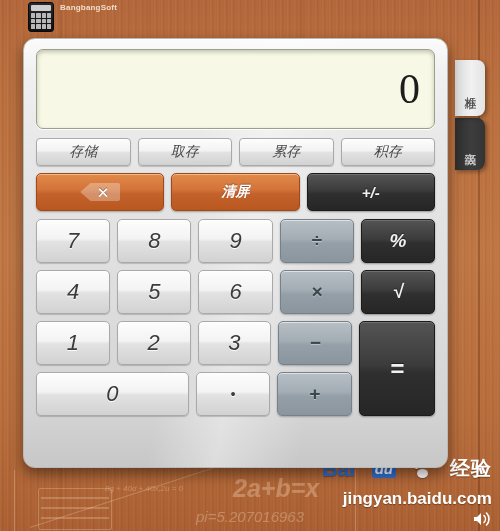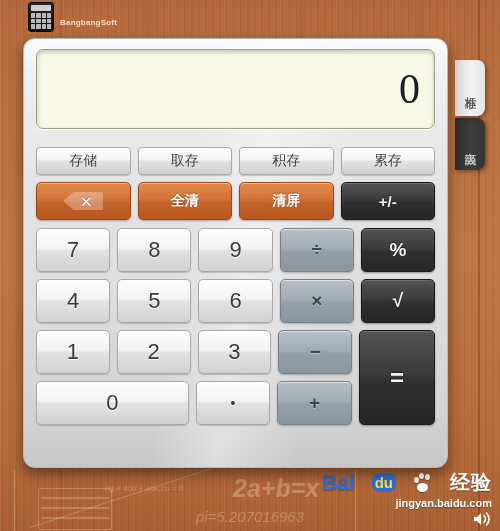--- a/index.html
+++ b/index.html
@@ -112,21 +112,21 @@
     font-weight: bold;
     color: #f3e4d4;
     letter-spacing: 3px;
     text-shadow: 0 1px 1px rgba(0,0,0,0.45);
   }
   #brand-en {
     font-size: 8px;
     font-weight: bold;
     color: #f0ddc9;
     letter-spacing: 0.2px;
-    margin-top: 17px;
+    margin-top: 2px;
     text-align: right;
   }
 
   
   .side-tab {
     position: absolute;
     width: 30px;
     box-sizing: border-box;
     border-radius: 0 8px 8px 0;
     display: flex;
@@ -208,22 +208,23 @@
   #display-value {
     font-family: "Liberation Serif", "DejaVu Serif", serif;
     font-size: 42px;
     color: #1d1d1d;
     line-height: 1;
   }
 
   
   #keys {
     position: relative;
-    margin-top: 18px;
+    margin-top: 9px;
     z-index: 2;
+    font-style: italic;
   }
   .row {
     display: flex;
     gap: 7px;
     margin-bottom: 7px;
   }
   .key {
     flex: 1;
     height: 30px;
     box-sizing: border-box;
@@ -349,50 +350,51 @@
   #baidu-word {
     font-size: 22px;
     font-weight: bold;
     color: #2e6fd4;
     letter-spacing: -0.5px;
     text-shadow: 0 1px 1px rgba(0,0,0,0.3);
   }
   #baidu-du {
     font-size: 15px;
     font-weight: bold;
-    color: #fde047;
+    color: #ffffff;
     background: #2e6fd4;
-    border-radius: 8px;
+    border-radius: 3px;
     padding: 0 3px;
     line-height: 19px;
+    font-style: italic;
   }
   #baidu-paw {
     position: relative;
     width: 20px;
     height: 20px;
   }
   #baidu-paw b {
     position: absolute;
     background: #fff;
     border-radius: 50%;
     box-shadow: 0 1px 1px rgba(0,0,0,0.25);
   }
   #baidu-jingyan {
     font-size: 20px;
     font-weight: bold;
     color: #ffffff;
     text-shadow: 0 1px 1px rgba(0,0,0,0.35);
     letter-spacing: 1px;
   }
   #baidu-url {
-    font-size: 11px;
+    font-size: 17px;
     font-weight: bold;
     color: #ffffff;
     text-shadow: 0 1px 1px rgba(0,0,0,0.35);
-    margin-top: 1px;
+    margin-top: 7px;
   }
   #speaker-icon {
     margin-top: 2px;
     display: flex;
     justify-content: flex-end;
   }
 </style>
 </head>
 <body>
 
@@ -455,37 +457,34 @@
     <div id="keys">
 
       <div class="row row-mem">
         <div class="key k-light k-mem">
             <span>存储</span>
           </div>
         <div class="key k-light k-mem">
             <span>取存</span>
           </div>
         <div class="key k-light k-mem">
+            <span>累存</span>
+          </div>
+        <div class="key k-light k-mem">
             <span>积存</span>
-          </div>
-        <div class="key k-light k-mem">
-            <span>累存</span>
           </div>
       </div>
 
       <div class="row row-fn">
         <div class="key k-orange">
           <span class="bksp">
             <span class="bksp-shape"></span>
             <span class="bksp-x">✕</span>
           </span>
         </div>
-        <div class="key k-orange">
-            <span>全清</span>
-          </div>
         <div class="key k-orange">
             <span>清屏</span>
           </div>
         <div class="key k-dark">
             <span>+/-</span>
           </div>
       </div>
 
       <div class="row row-num">
         <div class="key k-light k-digit">

